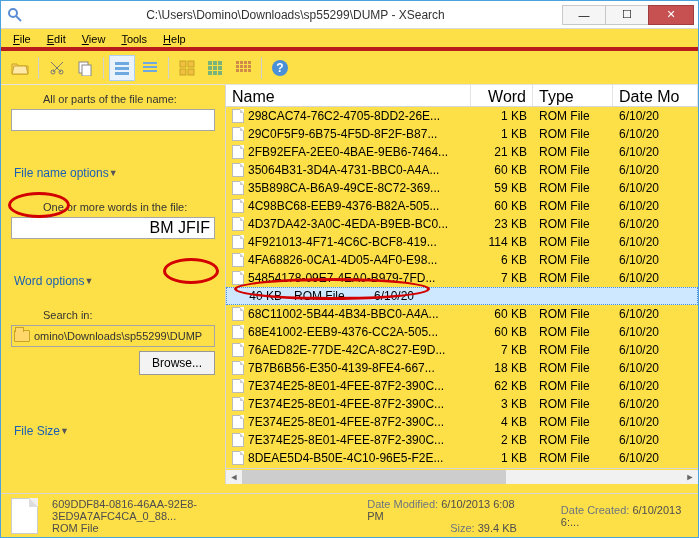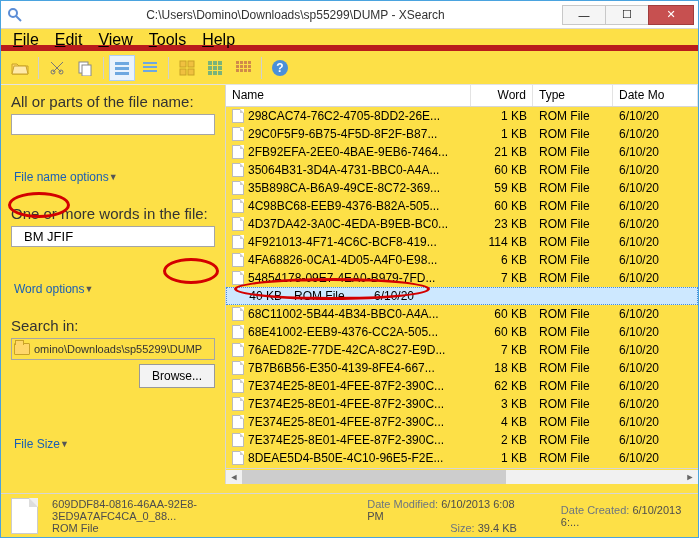--- a/index.html
+++ b/index.html
@@ -6,46 +6,46 @@
 body { background: #fff; width: 699px; height: 538px; overflow: hidden; position: relative; }
 
 .window { border: 1px solid #4aa3df; width: 699px; height: 538px; display: flex; flex-direction: column; background: #fde047; }
 
 .titlebar { height: 28px; background: #fff; display: flex; align-items: center; border-bottom: 1px solid #d9d9d9; }
 .titlebar .icon-slot { width: 28px; display: flex; align-items: center; justify-content: center; }
 .titlebar .title { flex: 1; text-align: center; font-size: 12px; color: #333; }
 .winbtn { width: 44px; height: 20px; display: flex; align-items: center; justify-content: center; border: 1px solid #c8c8c8; background: #f5f5f5; font-size: 11px; margin-right: -1px; }
 .winbtn.close { background: #c75050; color: #fff; border-color: #a03d3d; width: 46px; margin-right: 4px; }
 
-.menubar { height: 22px; display: flex; align-items: flex-start; padding: 0 4px; font-size: 16px; border-bottom: 6px solid #b91c1c; }
+.menubar { height: 22px; display: flex; align-items: flex-end; padding: 0 4px; font-size: 11px; border-bottom: 4px solid #b91c1c; }
 .menubar span { padding: 2px 8px; cursor: default; }
 .menubar u { text-decoration: underline; }
 
 .toolbar { height: 34px; display: flex; align-items: center; gap: 2px; padding: 2px 6px; border-bottom: 1px solid #e3e3e3; }
 .tbtn { width: 26px; height: 26px; display: flex; align-items: center; justify-content: center; border: 1px solid transparent; }
 .tsep { width: 1px; height: 22px; background: #d0d0d0; margin: 0 3px; }
 
 .body { flex: 1; display: flex; min-height: 0; }
 
 .leftpane { width: 224px; padding: 8px 10px 6px 10px; font-size: 12px; color: #333; display: flex; flex-direction: column; gap: 4px; overflow: hidden; }
-.label { font-size: 15px; color: #333; }
-.input { width: 100%; height: 22px; border: 1px solid #a5a5a5; padding: 2px 12px; font-size: 13px; }
+.label { font-size: 11px; color: #333; margin-left: 32px; }
+.input { width: 100%; height: 22px; border: 1px solid #a5a5a5; padding: 2px 4px; font-size: 16px; text-align: right; }
 .expander { width: 100%; height: 24px; display: flex; align-items: center; border: 1px solid transparent; padding: 2px 2px; color: #1a5fb4; font-size: 12px; cursor: default; margin-top: 28px; }
 .chev { color: #555; font-size: 9px; }
 .pathrow { display: flex; align-items: center; gap: 4px; }
 .pathbox { flex: 1; height: 22px; border: 1px solid #a5a5a5; display: flex; align-items: center; padding: 0 2px; font-size: 11px; overflow: hidden; white-space: nowrap; }
 .folder-icon { display:inline-block; width:16px; height:12px; background:#ffd76a; border:1px solid #c9a227; border-radius:1px; margin-right:4px; position:relative; }
 .folder-icon::before { content:""; position:absolute; top:-4px; left:0; width:7px; height:4px; background:#ffd76a; border:1px solid #c9a227; border-bottom:none; }
 .browse-row { display:flex; justify-content:flex-end; }
 .btn { height: 24px; padding: 0 12px; border: 1px solid #999; background: #f3f3f3; font-size: 12px; }
 .search-row { display:flex; justify-content:center; margin-top:auto; padding-top:6px; }
 .hr { height:1px; background:#d6d6d6; margin: 6px 0 4px; }
 
 .listpane { flex: 1; display: flex; flex-direction: column; border-left: 1px solid #d6d6d6; min-width: 0; }
-.cols { display: flex; height: 22px; font-size: 12px; border-bottom: 1px solid #d6d6d6; background: #fff; }
+.cols { display: flex; height: 22px; font-size: 16px; border-bottom: 1px solid #d6d6d6; background: #fff; }
 .col { padding: 3px 6px; border-right: 1px solid #e3e3e3; white-space: nowrap; overflow: hidden; }
 .col.name { width: 245px; }
 .col.size { width: 62px; text-align: right; }
 .col.type { width: 80px; }
 .col.date { flex: 1; }
 
 .rows { flex: 1; overflow: hidden; font-size: 12px; }
 .row { display: flex; height: 18px; align-items: center; border-bottom: 1px solid transparent; }
 .row .c { padding: 0 6px; white-space: nowrap; overflow: hidden; }
 .row .cname { width: 245px; display: flex; align-items: center; gap: 4px; }

